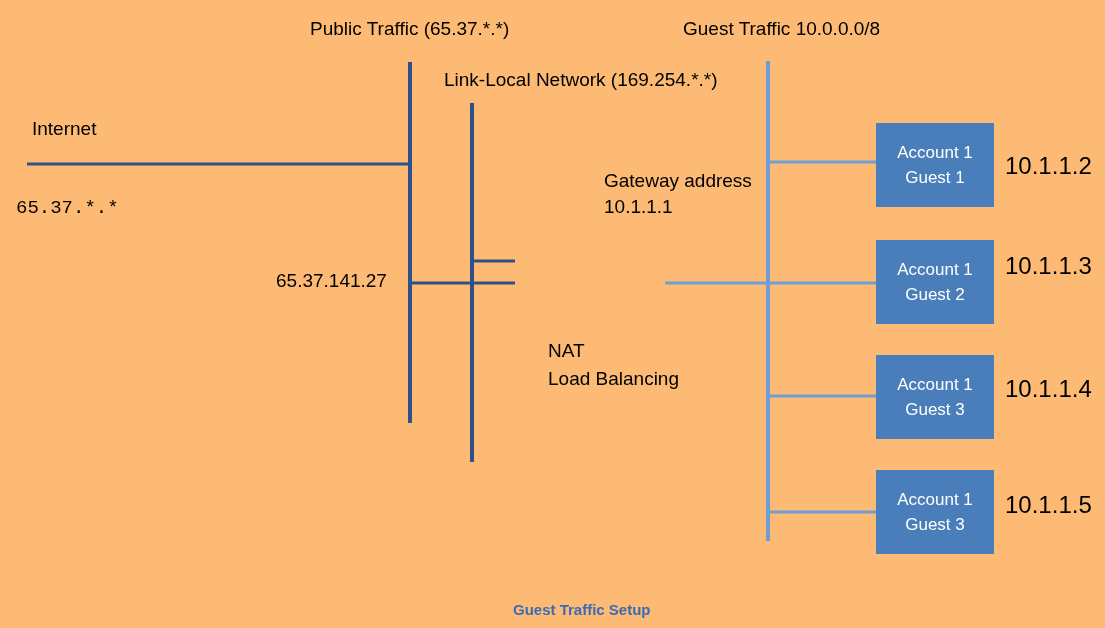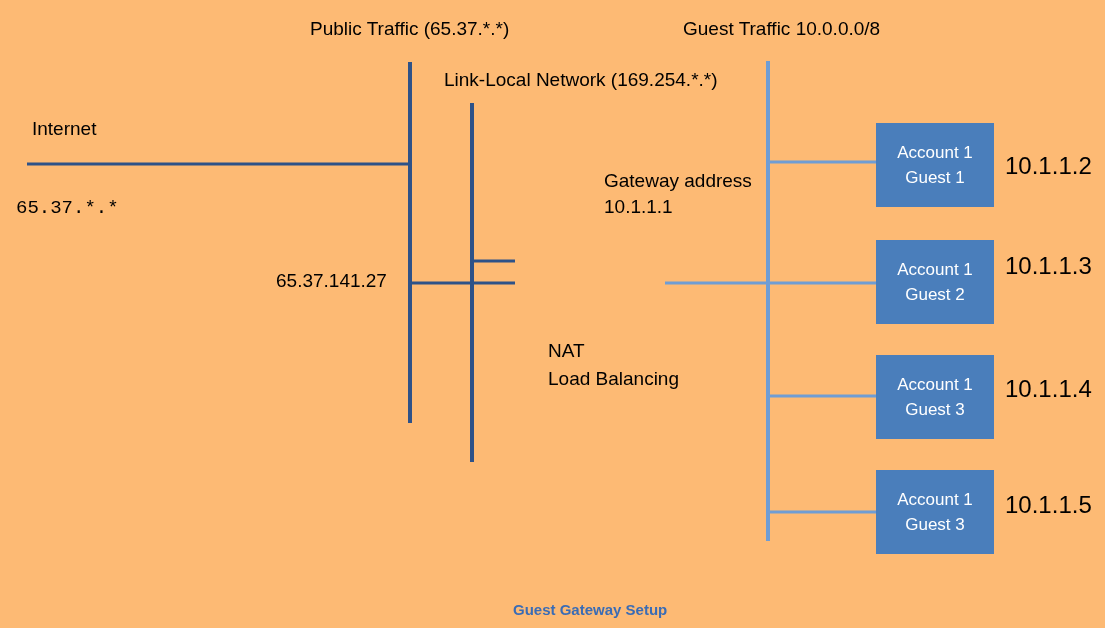--- a/index.html
+++ b/index.html
@@ -142,15 +142,15 @@
     <span class="node-line">Guest 3</span>
   </div>
   <div class="ip-label" style="left:1005px; top:375px;">10.1.1.4</div>
 
   <div class="node-box guest-box" style="left:876px; top:470px;">
     <span class="node-line">Account 1</span>
     <span class="node-line">Guest 3</span>
   </div>
   <div class="ip-label" style="left:1005px; top:491px;">10.1.1.5</div>
 
-  <div class="caption" style="left:513px; top:601px;">Guest Gateway Setup</div>
+  <div class="caption" style="left:513px; top:601px;">Guest Traffic Setup</div>
 
 </div>
 
 </body></html>

